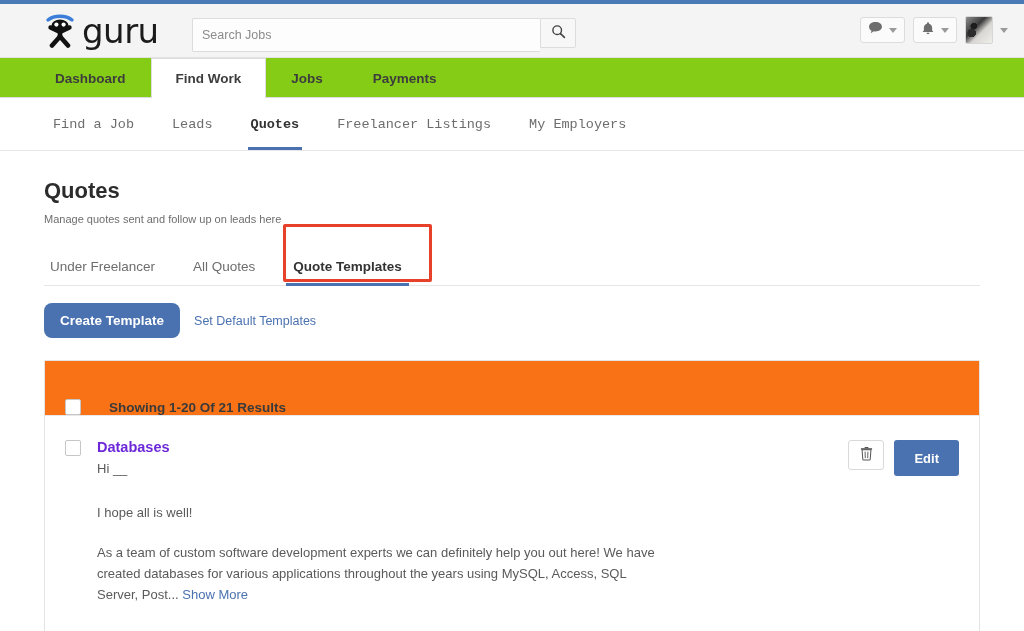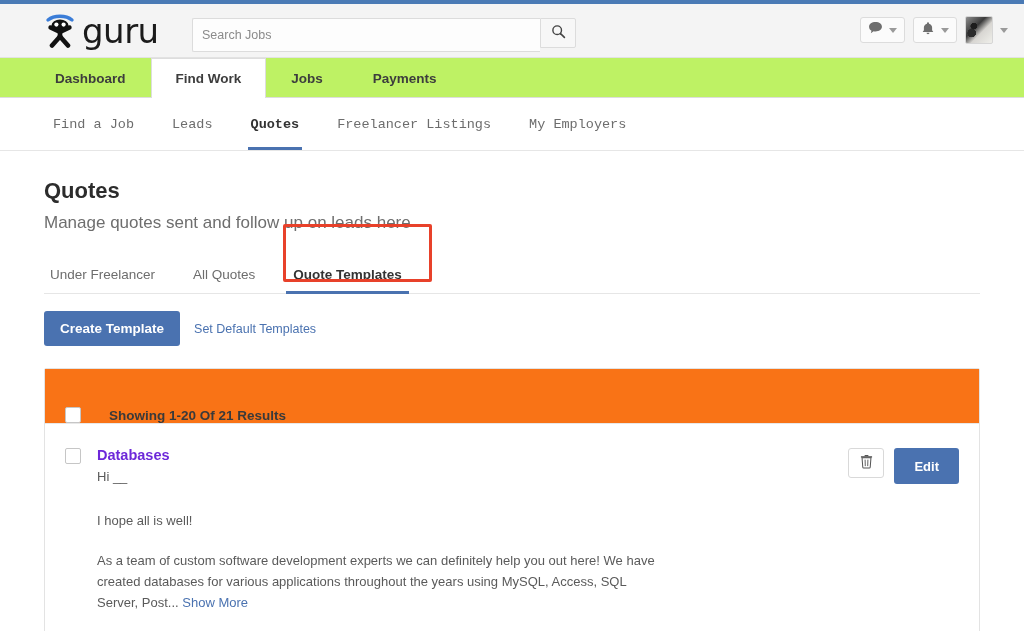--- a/index.html
+++ b/index.html
@@ -79,21 +79,21 @@
     background:
       radial-gradient(circle at 30% 35%, #1d1d1d 0 13%, transparent 14%),
       radial-gradient(circle at 22% 62%, #2c2c2c 0 16%, transparent 17%),
       linear-gradient(135deg, #8e8e8e 0%, #3a3a3a 38%, #d8d6d2 60%, #efefea 100%);
     border: 1px solid #d6d6d6;
   }
 
   
   .tabbar {
     height: 40px;
-    background: #bef264;
+    background: #84cc16;
     border-bottom: 1px solid #dddddd;
     display: flex; align-items: stretch;
     padding-left: 30px;
     position: relative;
   }
   .tab {
     display: flex; align-items: center;
     padding: 0 24px;
     font-size: 13.5px; font-weight: bold; color: #3d3d3d;
     cursor: pointer;
@@ -128,21 +128,21 @@
     background: #4a72b0;
   }
 
   
   .page { padding: 0 0 0 0; background: #fff; }
   .page-title {
     font-size: 22px; font-weight: bold; color: #2c2c2c;
     margin: 27px 0 0 44px;
   }
   .page-sub {
-    font-size: 17px; color: #6e6e6e;
+    font-size: 11px; color: #6e6e6e;
     margin: 9px 0 0 44px;
   }
 
   
   .sectabs {
     margin: 22px 44px 0 44px;
     border-bottom: 1px solid #e6e6e6;
     display: flex; align-items: stretch;
     height: 39px;
     position: relative;
@@ -171,21 +171,21 @@
   }
 
   
   .actionrow {
     margin: 17px 0 0 44px;
     display: flex; align-items: center; gap: 14px;
   }
   .btn-primary {
     background: #4a72b0; color: #fff;
     font-size: 13.5px; font-weight: bold;
-    border: none; border-radius: 3px;
+    border: none; border-radius: 8px;
     padding: 10px 16px;
     cursor: pointer;
     font-family: "Liberation Sans", sans-serif;
   }
   .link-blue {
     color: #4a72b0; font-size: 12.5px;
     text-decoration: none; cursor: pointer;
   }
 
   

